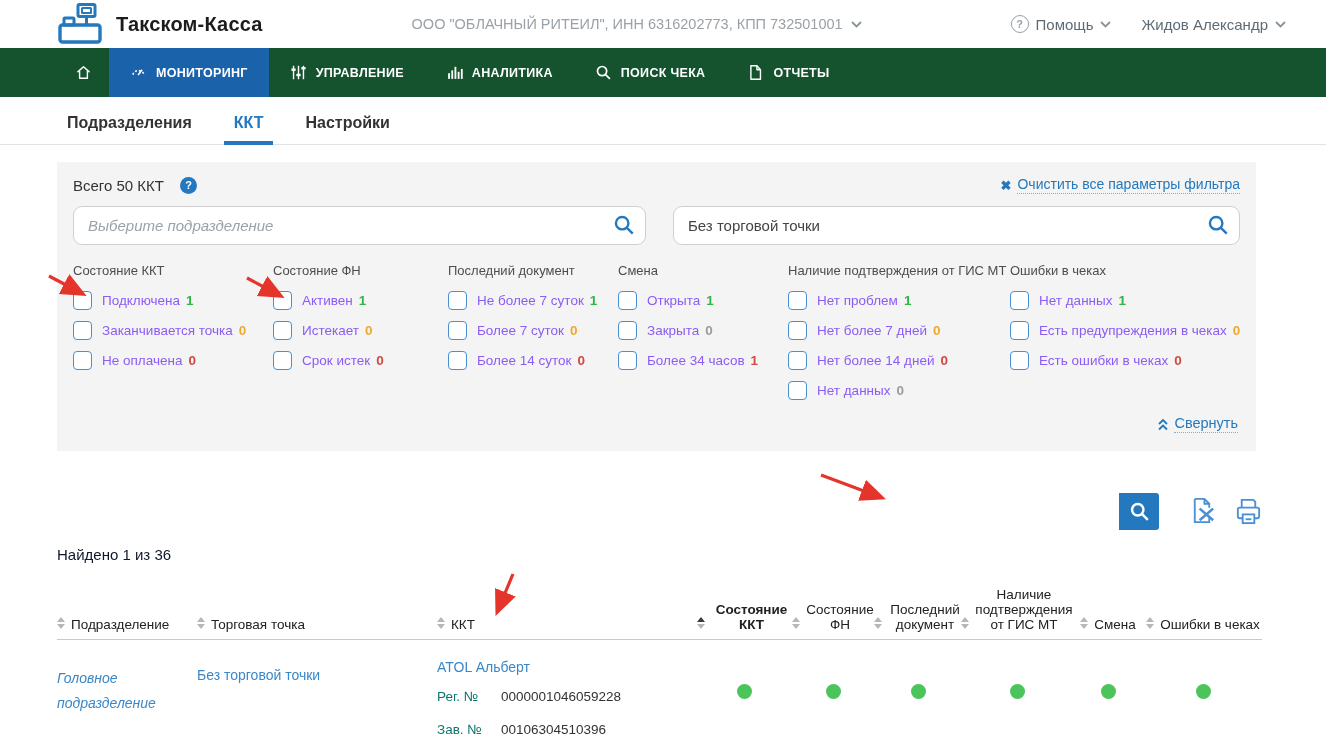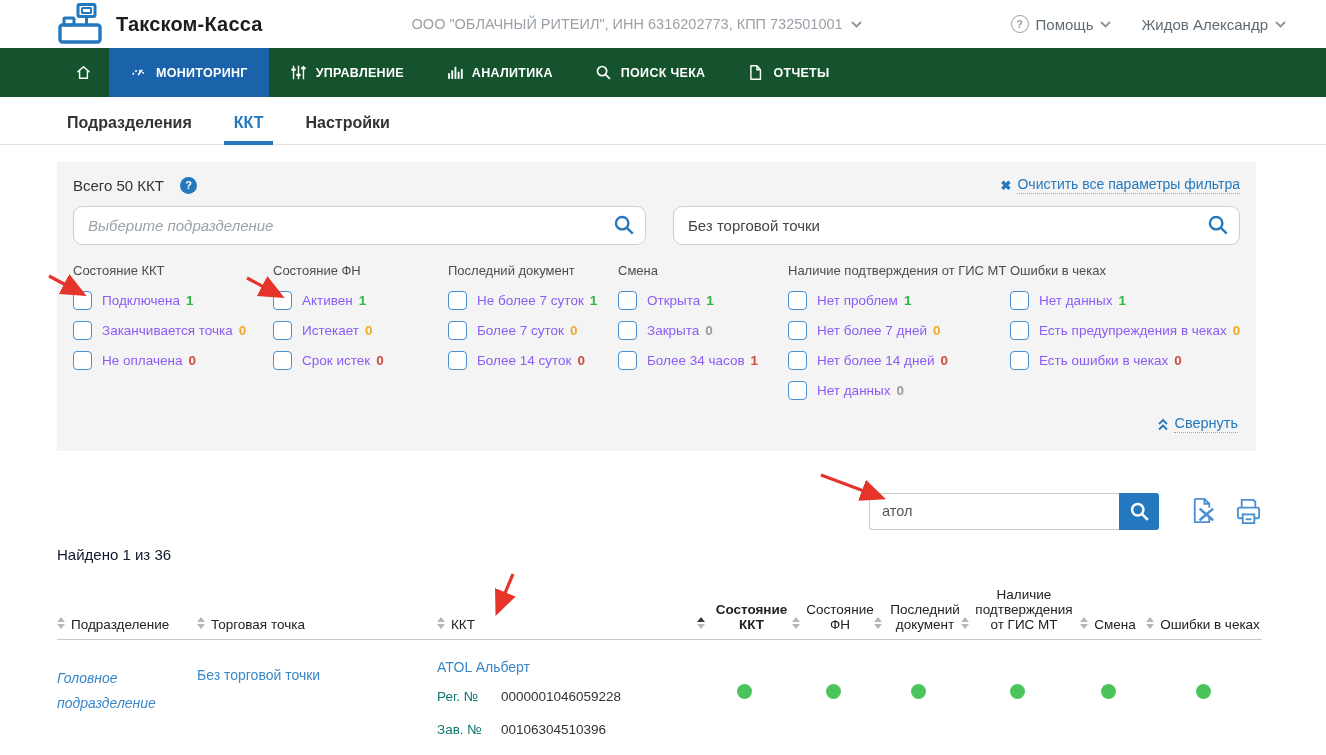--- a/index.html
+++ b/index.html
@@ -342,21 +342,20 @@
           <path d="M2 6 L6 2 L10 6"></path>
             <path d="M2 11.5 L6 7.5 L10 11.5"></path>
         </svg>
         <span class="txt">Свернуть</span>
       </span>
     </div>
   </section>
 
   <div class="search-row">
     <div class="sgroup">
-      <input type="text" value="атол" style="">
       <button class="sbtn">
         <svg width="21" height="21" viewBox="0 0 24 24" fill="none" stroke="#fff" stroke-width="2.8">
           <circle cx="10" cy="10" r="6.5"></circle>
             <line x1="15" y1="15" x2="21.5" y2="21.5"></line>
         </svg>
       </button>
     </div>
     <svg class="tool-ic ic-excel" viewBox="0 0 32 32" fill="none" stroke="#4a90d2" stroke-width="1.9">
       <path d="M8 3 H18 L23 8 V12 M23 22 V27 H8 V3" stroke-linejoin="round"></path>
       <path d="M18 3 V8 H23"></path>

